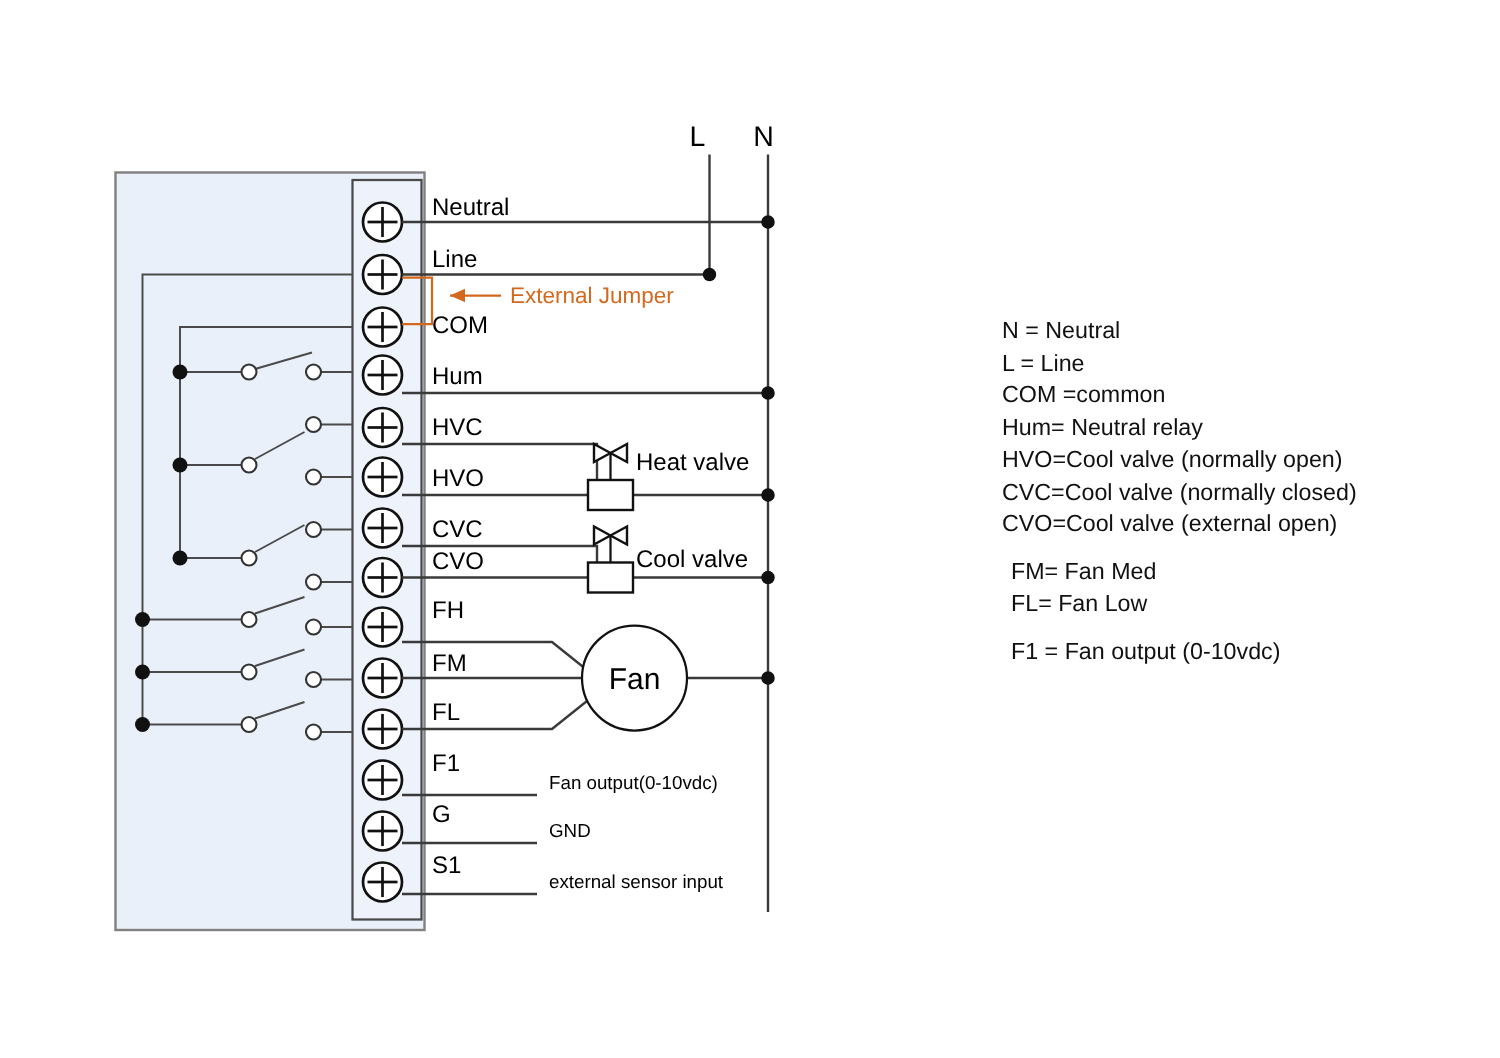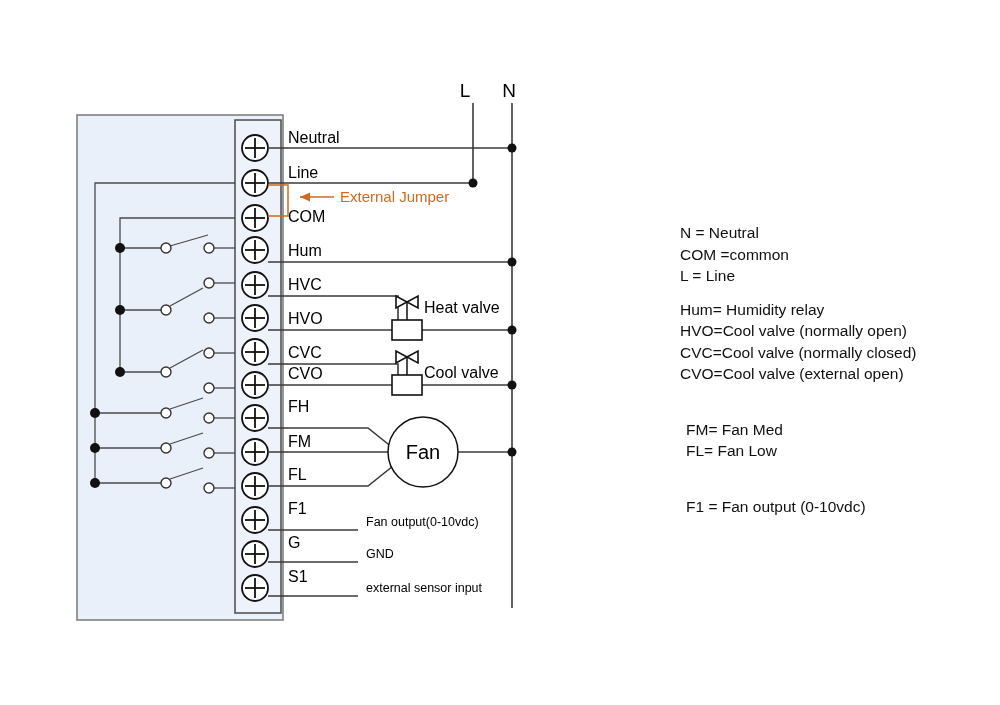--- a/index.html
+++ b/index.html
@@ -32,21 +32,21 @@
   .t-ln{font-size:19px;}
   .t-dev{font-size:16px;}
   .t-small{font-size:12.5px;}
   .t-fan{font-size:20px;}
   .t-jump{font-size:15px;fill:#d2691e;}
   .legend{
     position:absolute;
     left:668px;top:210px;
     width:300px;
   }
-  .legend .lgroup{margin:12px;padding:0;}
+  .legend .lgroup{margin:0;padding:0;}
   .legend .lrow{
     font-size:15.5px;
     line-height:21.5px;
     white-space:nowrap;
     color:#111;
   }
   .legend .gap{height:10px;}
   .legend .indent{padding-left:6px;}
 </style>
 </head>
@@ -285,25 +285,25 @@
 
     <text class="t-small" x="366" y="526">Fan output(0-10vdc)</text>
     <text class="t-small" x="366" y="558">GND</text>
     <text class="t-small" x="366" y="592">external sensor input</text>
 
   </svg>
 
   <div class="legend">
     <div class="lgroup">
       <div class="lrow">N = Neutral</div>
+      <div class="lrow">L = Line</div>
       <div class="lrow">COM =common</div>
-      <div class="lrow">L = Line</div>
     </div>
     <div class="lgroup">
-      <div class="lrow">Hum= Humidity relay</div>
+      <div class="lrow">Hum= Neutral relay</div>
       <div class="lrow">HVO=Cool valve (normally open)</div>
       <div class="lrow">CVC=Cool valve (normally closed)</div>
       <div class="lrow">CVO=Cool valve (external open)</div>
     </div>
     <div class="gap"></div>
     <div class="lgroup indent">
       <div class="lrow">FM= Fan Med</div>
       <div class="lrow">FL= Fan Low</div>
     </div>
     <div class="gap"></div>

